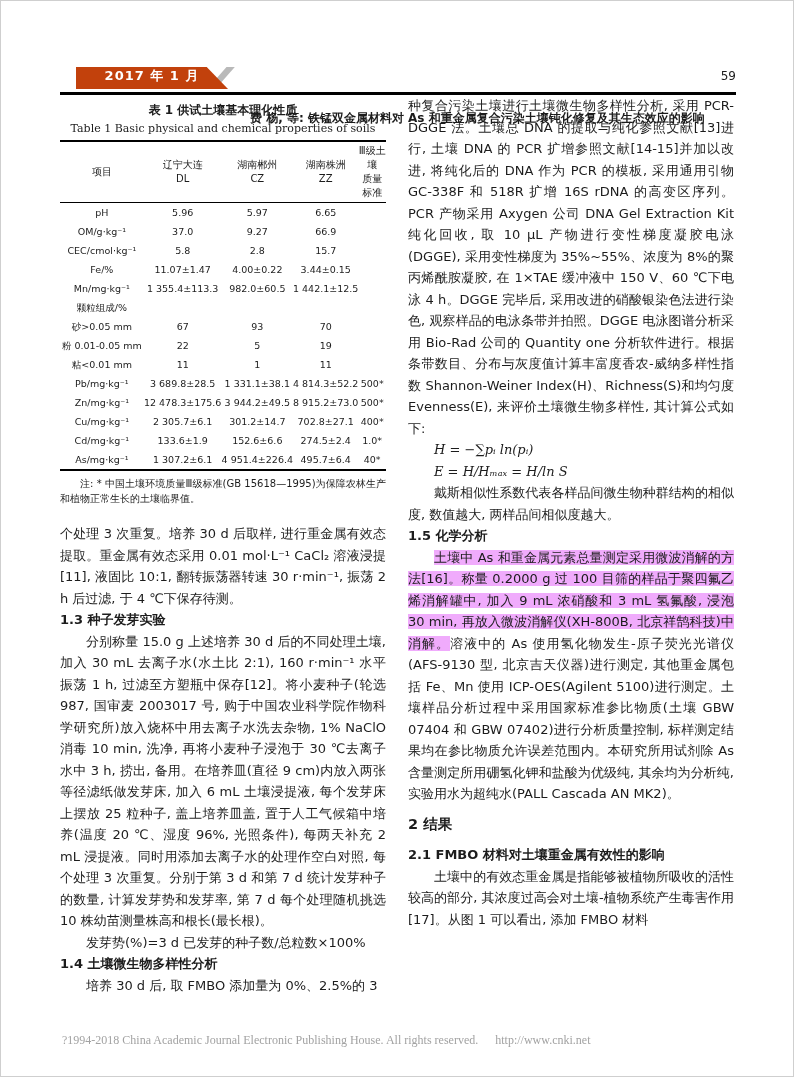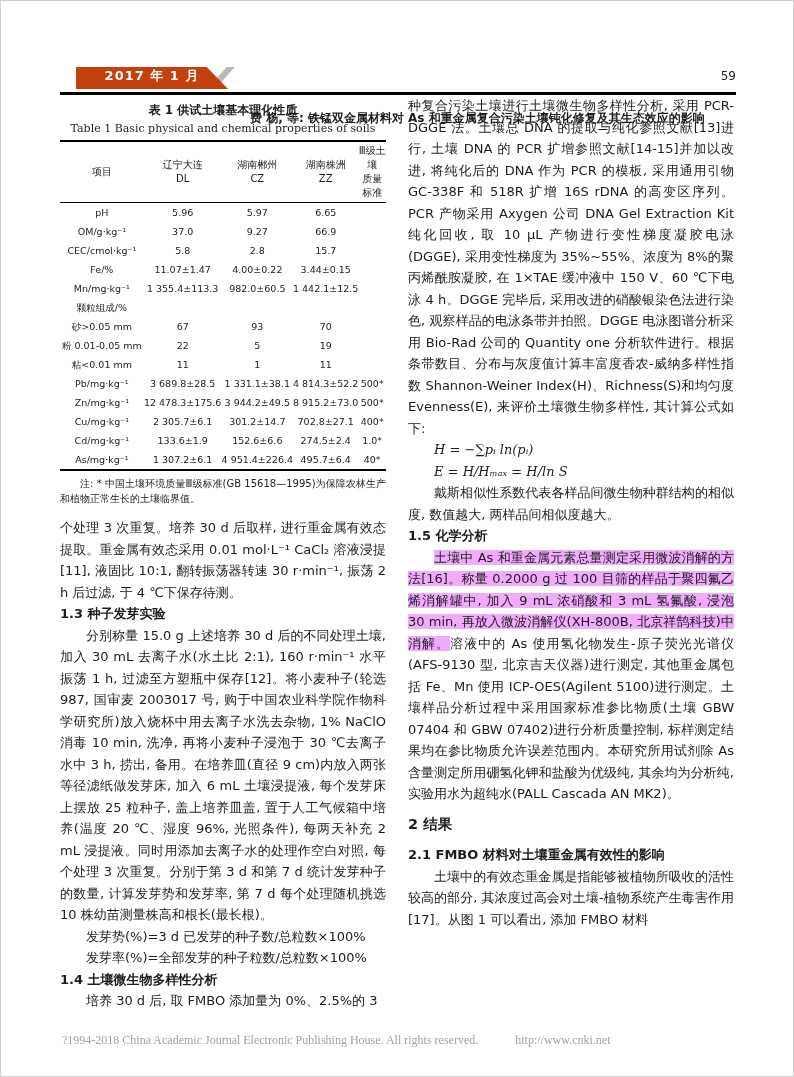--- a/index.html
+++ b/index.html
@@ -47,26 +47,26 @@
   table.soil th{
     font-size:10px;font-weight:normal;text-align:center;vertical-align:middle;
     border-bottom:1.5px solid #000;padding:2px 0;line-height:14px;
   }
   table.soil td{
     font-size:9.5px;text-align:center;vertical-align:middle;padding:0;height:19px;
     white-space:nowrap;line-height:19px;
   }
   td.cell-left{text-align:left;}
   .tbl-note{font-size:10px;line-height:15px;text-align:justify;text-indent:2em;margin:5px 0 0 0;}
-  .after-table{margin-top:11px;}
+  .after-table{margin-top:17px;}
 
   
   .footer{
     position:absolute;left:62px;top:1033px;width:680px;font-size:12px;color:#a2a2a2;
-    display:flex;gap:37px;white-space:nowrap;font-family:"Liberation Serif","DejaVu Serif",serif;
+    display:flex;gap:17px;white-space:nowrap;font-family:"Liberation Serif","DejaVu Serif",serif;
   }
 </style>
 </head>
 <body>
 
 <div class="page-frame"></div>
 
 <div class="header">
   <div class="date-accent"></div>
   <div class="date-box">
@@ -200,21 +200,20 @@
       </tr>
     </tbody>
   </table>
 
   <p class="tbl-note">注: * 中国土壤环境质量Ⅲ级标准(GB 15618—1995)为保障农林生产和植物正常生长的土壤临界值。</p>
 
   <p class="after-table">个处理 3 次重复。培养 30 d 后取样, 进行重金属有效态提取。重金属有效态采用 0.01 mol·L⁻¹ CaCl₂ 溶液浸提[11], 液固比 10:1, 翻转振荡器转速 30 r·min⁻¹, 振荡 2 h 后过滤, 于 4 ℃下保存待测。</p>
   <p class="subhead">1.3  种子发芽实验</p>
   <p class="indent">分别称量 15.0 g 上述培养 30 d 后的不同处理土壤, 加入 30 mL 去离子水(水土比 2:1), 160 r·min⁻¹ 水平振荡 1 h, 过滤至方塑瓶中保存[12]。将小麦种子(轮选 987, 国审麦 2003017 号, 购于中国农业科学院作物科学研究所)放入烧杯中用去离子水洗去杂物, 1% NaClO 消毒 10 min, 洗净, 再将小麦种子浸泡于 30 ℃去离子水中 3 h, 捞出, 备用。在培养皿(直径 9 cm)内放入两张等径滤纸做发芽床, 加入 6 mL 土壤浸提液, 每个发芽床上摆放 25 粒种子, 盖上培养皿盖, 置于人工气候箱中培养(温度 20 ℃、湿度 96%, 光照条件), 每两天补充 2 mL 浸提液。同时用添加去离子水的处理作空白对照, 每个处理 3 次重复。分别于第 3 d 和第 7 d 统计发芽种子的数量, 计算发芽势和发芽率, 第 7 d 每个处理随机挑选 10 株幼苗测量株高和根长(最长根)。</p>
   <p class="formula-line">发芽势(%)=3 d 已发芽的种子数/总粒数×100%</p>
-  <p class="formula-line">发芽率(%)=全部发芽的种子粒数/总粒数×100%</p>
   <p class="subhead">1.4  土壤微生物多样性分析</p>
   <p class="indent">培养 30 d 后, 取 FMBO 添加量为 0%、2.5%的 3</p>
 </div>
 
 <div class="col col-right">
   <p>种复合污染土壤进行土壤微生物多样性分析, 采用 PCR-DGGE 法。土壤总 DNA 的提取与纯化参照文献[13]进行, 土壤 DNA 的 PCR 扩增参照文献[14-15]并加以改进, 将纯化后的 DNA 作为 PCR 的模板, 采用通用引物 GC-338F 和 518R 扩增 16S rDNA 的高变区序列。PCR 产物采用 Axygen 公司 DNA Gel Extraction Kit 纯化回收, 取 10 μL 产物进行变性梯度凝胶电泳(DGGE), 采用变性梯度为 35%~55%、浓度为 8%的聚丙烯酰胺凝胶, 在 1×TAE 缓冲液中 150 V、60 ℃下电泳 4 h。DGGE 完毕后, 采用改进的硝酸银染色法进行染色, 观察样品的电泳条带并拍照。DGGE 电泳图谱分析采用 Bio-Rad 公司的 Quantity one 分析软件进行。根据条带数目、分布与灰度值计算丰富度香农-威纳多样性指数 Shannon-Weiner Index(H)、Richness(S)和均匀度 Evenness(E), 来评价土壤微生物多样性, 其计算公式如下:</p>
   <p class="formula-line math">H = −∑pᵢ ln(pᵢ)</p>
   <p class="formula-line math">E = H/Hₘₐₓ = H/ln S</p>
   <p class="indent">戴斯相似性系数代表各样品间微生物种群结构的相似度, 数值越大, 两样品间相似度越大。</p>
   <p class="subhead">1.5  化学分析</p>

